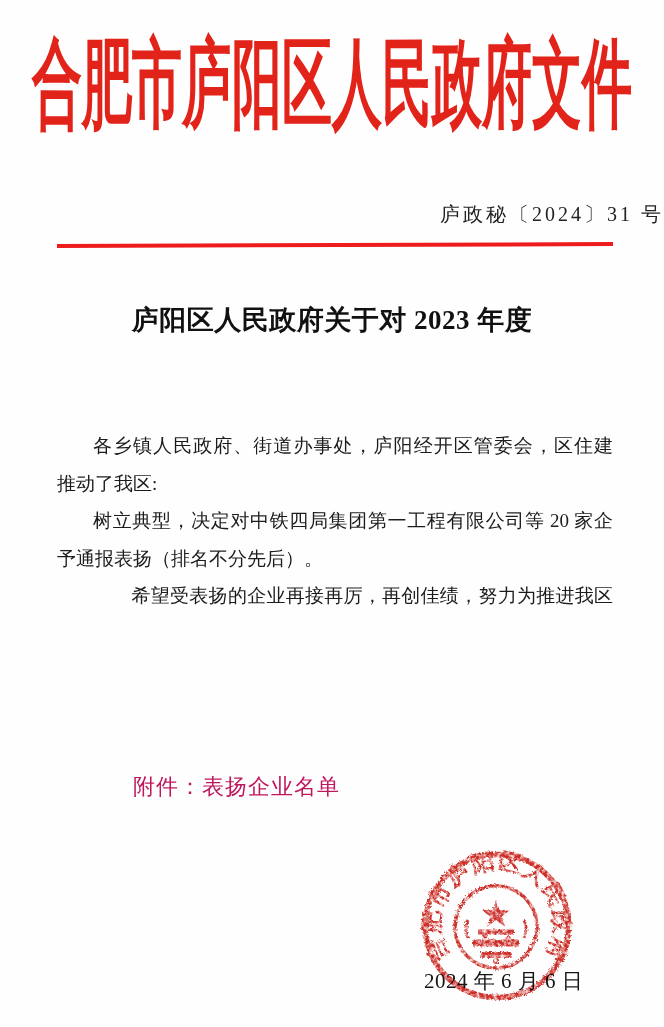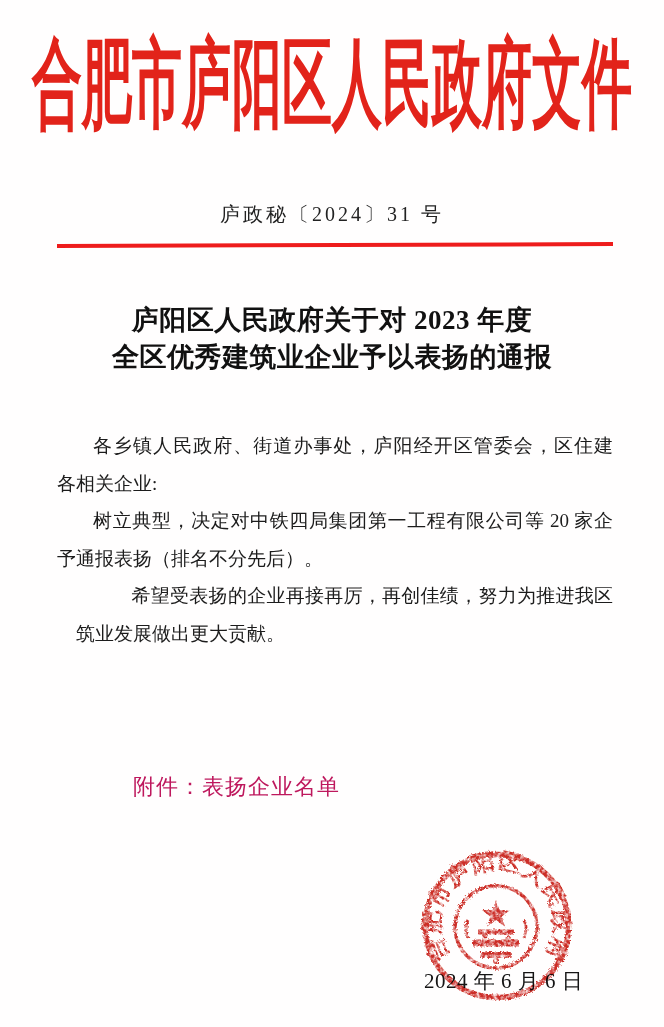--- a/index.html
+++ b/index.html
@@ -17,21 +17,21 @@
     font-size:50px;font-weight:bold;
     color:var(--header-red,#e2231a);
     line-height:1;
     transform:scaleY(1.95);
     transform-origin:top center;
     letter-spacing:0px;
     white-space:nowrap;
   }
   .doc-number{
     position:absolute;top:201px;left:0;width:664px;
-    text-align:center;
+    text-align:right;
     font-size:20px;
     letter-spacing:3px;
     color:#222;
   }
   .red-rule{
     position:absolute;top:243px;left:57px;width:556px;height:4px;
     background:var(--rule-red,#ee1c1c);
     transform:rotate(-0.2deg);
   }
   .title{
@@ -85,30 +85,28 @@
 <div class="page" style="--header-red: #e2231a; --rule-red: #ee1c1c; --seal-red: #c9231a; --text: #1e1e1e;">
 
   <div class="header-title">合肥市庐阳区人民政府文件</div>
 
   <div class="doc-number">庐政秘〔2024〕31 号</div>
 
   <div class="red-rule"></div>
 
   <div class="title">
     <div>庐阳区人民政府关于对 2023 年度</div>
-    <div>全区优秀建筑业企业予以表扬的通报</div>
   </div>
 
   <div class="body-block" id="body-lines">
       <div class="bline fill">各乡镇人民政府、街道办事处，庐阳经开区管委会，区住建局，</div>
-      <div class="bline">各相关企业:</div>
+      <div class="bline">推动了我区:</div>
       <div class="bline fill">树立典型，决定对中铁四局集团第一工程有限公司等 20 家企业给</div>
       <div class="bline">予通报表扬（排名不分先后）。</div>
       <div class="bline fill">　　希望受表扬的企业再接再厉，再创佳绩，努力为推进我区建</div>
-      <div class="bline">　筑业发展做出更大贡献。</div>
     </div>
 
   <div class="attachment">附件：表扬企业名单</div>
 
   <div class="date">2024 年 6 月 6 日</div>
 
   <div class="seal">
     <svg width="156" height="156" viewBox="0 0 156 156">
       <defs>
         <filter id="stamp" x="-15%" y="-15%" width="130%" height="130%">

